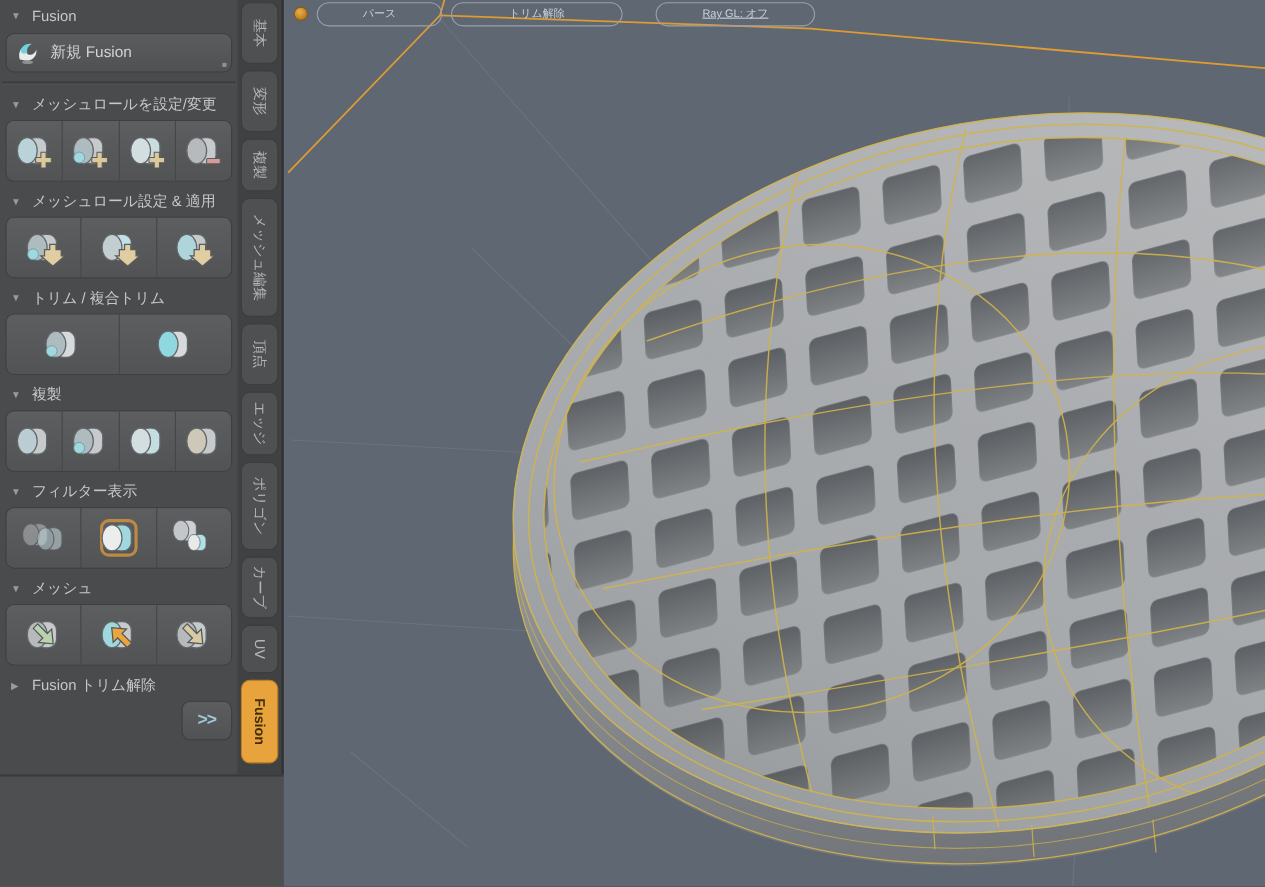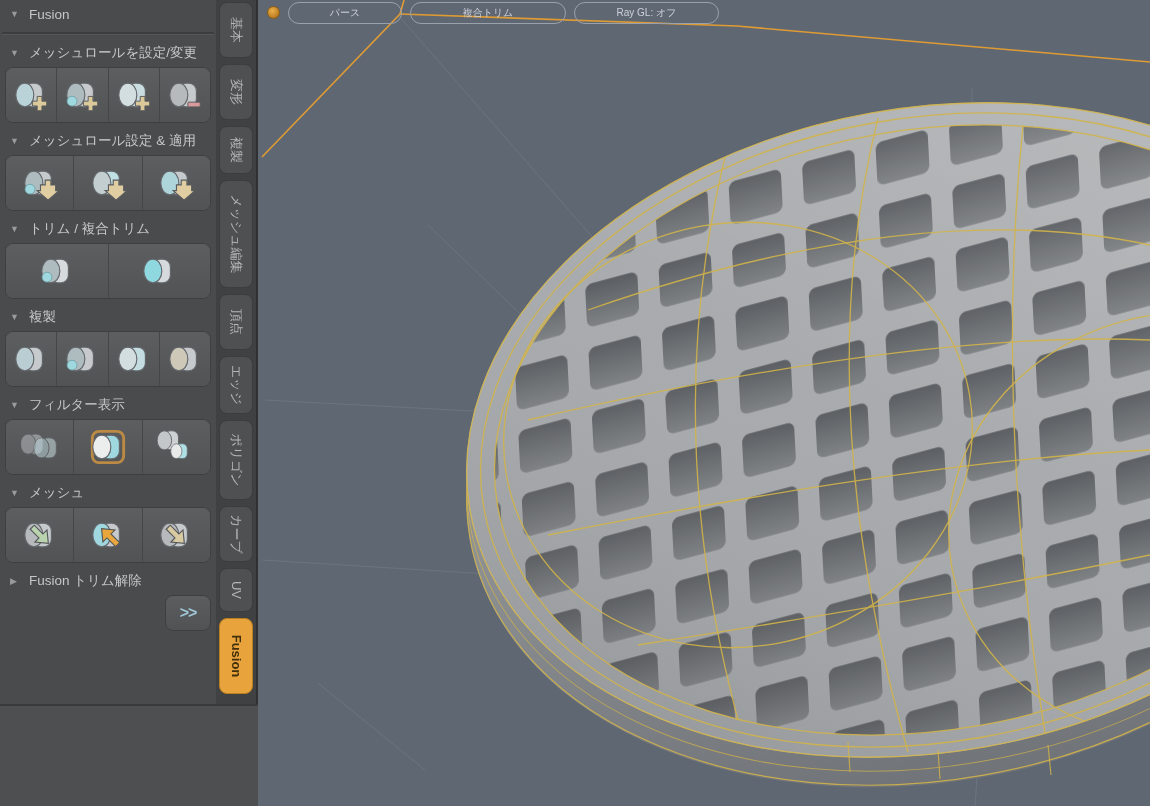--- a/index.html
+++ b/index.html
@@ -78,32 +78,43 @@
     background:radial-gradient(circle at 40% 35%, #eab04a, #b9791f 75%);
     border:1px solid #8a5c14;box-sizing:border-box;cursor:pointer;
   }
   .vpill{
     position:absolute;top:2px;height:22px;border:1px solid #99a1ad;border-radius:12px;
     color:#ccd2da;font-size:10px;line-height:20px;text-align:center;box-sizing:border-box;
     background:transparent;cursor:pointer;
   }
   #pill-persp{left:30px;width:114px;}
   #pill-default{left:152px;width:156px;}
-  #pill-raygl{left:316px;width:145px;}
+  #pill-raygl{left:338px;width:145px;text-decoration:underline;}
 </style>
 </head>
 <body>
 
 <div class="sidebar">
 
   <div class="panel-hdr">
     <span class="tri">▼</span>
     <span>Fusion</span>
   </div>
 
+  <div class="newbtn">
+    <span style="display:flex;">
+      <svg width="24" height="24" viewBox="0 0 24 24">
+        <path d="M4 18 C2 12 5 6 12 5 C9 8 9 11 11 13 C14 15 18 13 19 9 C20 15 15 20 9 19 Z" fill="#e8eceb"></path>
+        <path d="M5 11 C5 6 10 3 15 4 C11 6 10 9 11 12 C9 13 6 13 5 11 Z" fill="#6fd2dc"></path>
+        <ellipse cx="11" cy="20.5" rx="5" ry="1.6" fill="#8e8f90"></ellipse>
+      </svg>
+    </span>
+    <span>新規 Fusion</span>
+    <span class="corner-dot"></span>
+  </div>
 
   <div class="hr"></div>
 
   <div class="sechdr">
     <span class="tri">▼</span>
     <span>メッシュロールを設定/変更</span>
   </div>
   <div class="btnrow">
     <div class="ibtn">
         <svg viewBox="0 0 40 40" width="38" height="38">
@@ -442,15 +453,15 @@
       <g stroke="#d2b44a" stroke-width="1.1" opacity="0.85">
         <line x1="590" y1="742" x2="592" y2="772"></line>
         <line x1="680" y1="750" x2="682" y2="779"></line>
         <line x1="790" y1="745" x2="793" y2="775"></line>
       </g>
     </g>
   </svg>
 
   <div class="vp-dot"></div>
   <div class="vpill" id="pill-persp">パース</div>
-  <div class="vpill" id="pill-default">複合トリム</div>
+  <div class="vpill" id="pill-default">トリム解除</div>
   <div class="vpill" id="pill-raygl">Ray GL: オフ</div>
 </div>
 
 </body></html>

